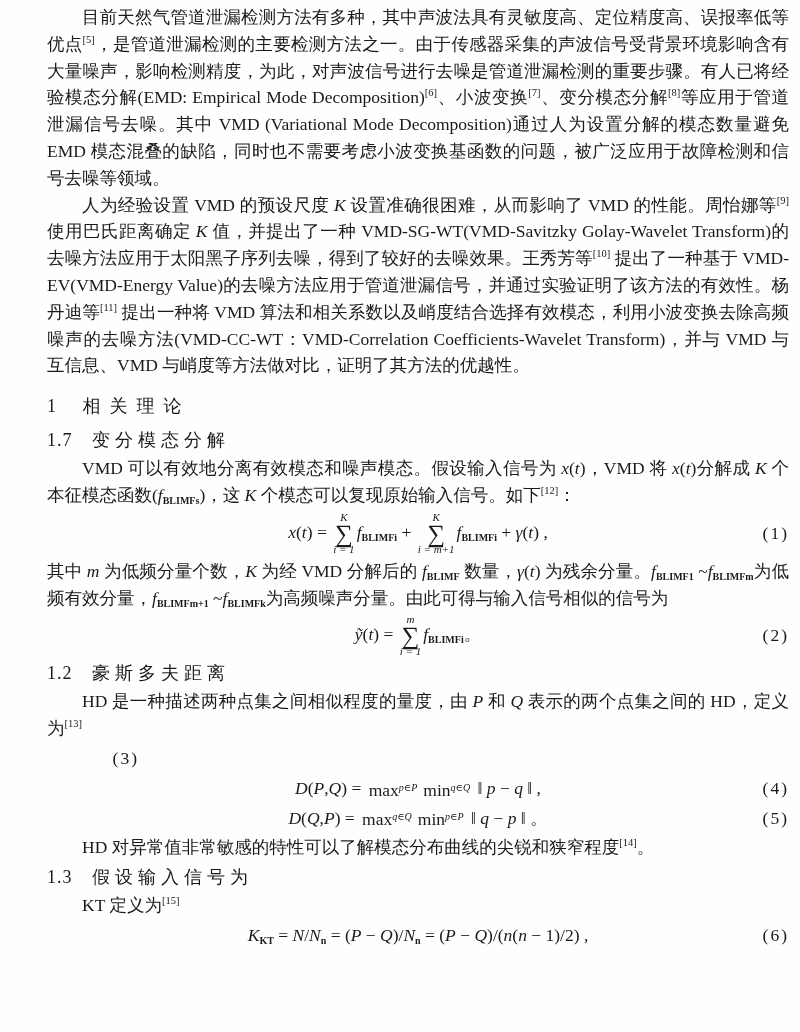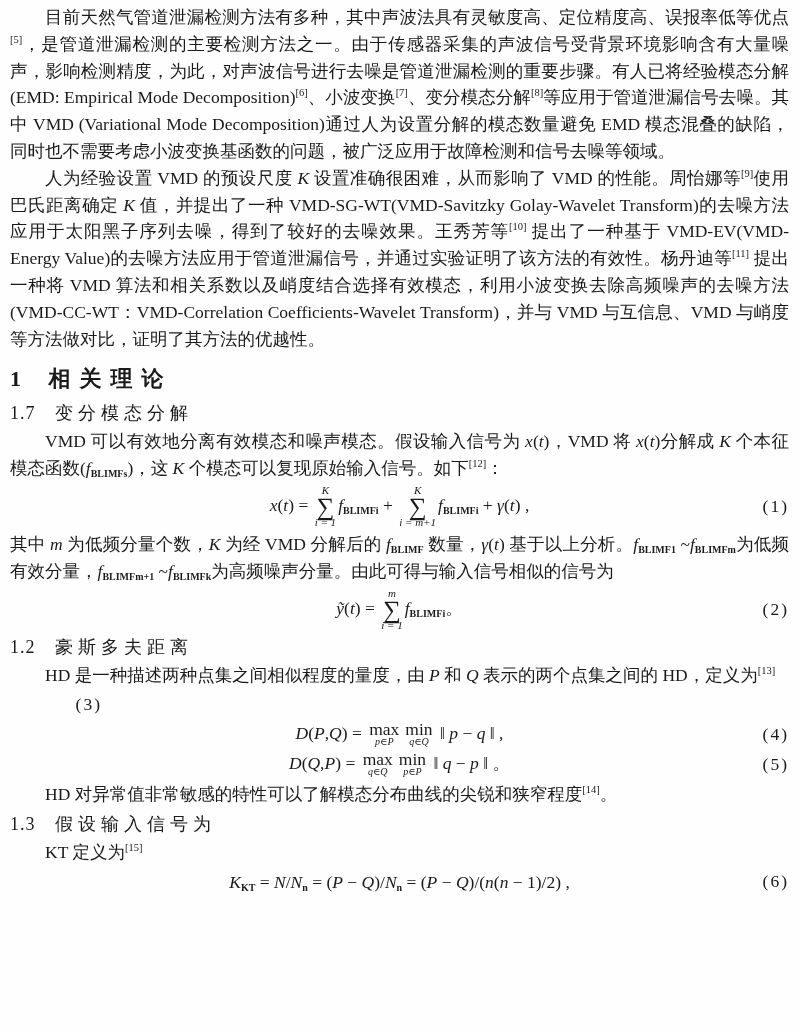--- a/index.html
+++ b/index.html
@@ -1,40 +1,40 @@
 <!DOCTYPE html>
 <html><head>
 <meta charset="utf-8">
 <style>
   html,body{margin:0;padding:0;}
   body{
     width:800px;height:1032px;overflow:hidden;
     background:#fefefe;color:#1a1a1a;
     font-family:"Liberation Serif","DejaVu Serif",serif;
   }
-  .page{padding:4px 11px 14px 10px;font-size:17.5px;line-height:26.8px;text-align:justify;}
+  .page{padding:4px 11px 14px 10px;font-size:17.5px;line-height:26.8px;text-align:justify;margin-left:37px;}
   .para{margin:0;text-indent:2em;}
   .para.noindent{text-indent:0;}
   .para sup, .eq-body sup{font-size:10.5px;line-height:0;vertical-align:super;}
   .para sub, .eq-body sub{font-size:10px;line-height:0;vertical-align:-3px;font-weight:bold;}
   i{font-style:italic;}
-  .h1{font-size:22px;font-weight:bold;margin:12px 0 7px;line-height:30px;text-indent:0;}
+  .h1{font-size:18px;font-weight:normal;margin:12px 0 7px;line-height:30px;text-indent:0;}
   .h1 .hnum{margin-right:22px;}
   .h1 .htitle{letter-spacing:9px;}
   .h2{font-size:18px;font-weight:normal;margin:4px 0 2px;line-height:25px;text-indent:0;}
   .h2 .hnum{margin-right:15px;letter-spacing:1px;}
   .h2 .htitle{letter-spacing:5px;}
   .eq{display:flex;align-items:center;margin:3px 0;}
   .eq-pad{width:46px;flex:0 0 auto;}
   .eq-body{flex:1;text-align:center;line-height:1.15;}
   .eq-num{width:46px;flex:0 0 auto;text-align:right;letter-spacing:2px;}
   .sum{display:inline-flex;flex-direction:column;align-items:center;vertical-align:middle;margin:0 2px;}
   .sum .lim{font-size:11px;line-height:11px;font-style:italic;}
   .sum .sigma{font-size:25px;line-height:21px;}
-  .munder{display:inline-flex;flex-direction:column;align-items:center;vertical-align:middle;margin:0 3px;}
+  .munder{display:inline-flex;flex-direction:row;align-items:flex-start;vertical-align:middle;margin:0 3px;}
   .munder .mo{line-height:15px;}
   .munder .ulim{font-size:10px;line-height:10px;font-style:italic;}
 </style>
 </head>
 <body>
 
 <div class="page">
 
   <p class="para"><span>目前天然气管道泄漏检测方法有多种，其中声波法具有灵敏度高、定位精度高、误报率低等优点</span><sup>[5]</sup><span>，是管道泄漏检测的主要检测方法之一。由于传感器采集的声波信号受背景环境影响含有大量噪声，影响检测精度，为此，对声波信号进行去噪是管道泄漏检测的重要步骤。有人已将经验模态分解(EMD: Empirical Mode Decomposition)</span><sup>[6]</sup><span>、小波变换</span><sup>[7]</sup><span>、变分模态分解</span><sup>[8]</sup><span>等应用于管道泄漏信号去噪。其中 VMD (Variational Mode Decomposition)通过人为设置分解的模态数量避免 EMD 模态混叠的缺陷，同时也不需要考虑小波变换基函数的问题，被广泛应用于故障检测和信号去噪等领域。</span></p>
 
@@ -60,21 +60,21 @@
           <span class="sigma">∑</span>
           <span class="lim">i = 1</span>
         </span><i>f</i><sub>BLIMFi</sub><span> + </span><span class="sum">
           <span class="lim">K</span>
           <span class="sigma">∑</span>
           <span class="lim">i = m+1</span>
         </span><i>f</i><sub>BLIMFi</sub><span> + </span><i>γ</i><span>(</span><i>t</i><span>) ,</span></span>
     <span class="eq-num">(1)</span>
   </div>
 
-  <p class="para noindent"><span>其中 </span><i>m</i><span> 为低频分量个数，</span><i>K</i><span> 为经 VMD 分解后的 </span><i>f</i><sub>BLIMF</sub><span> 数量，</span><i>γ</i><span>(</span><i>t</i><span>) 基于以上分析。</span><i>f</i><sub>BLIMF1</sub><span> ~</span><i>f</i><sub>BLIMFm</sub><span>为低频有效分量，</span><i>f</i><sub>BLIMFm+1</sub><span> ~</span><i>f</i><sub>BLIMFk</sub><span>为高频噪声分量。由此可得与输入信号相似的信号为</span></p>
+  <p class="para noindent"><span>其中 </span><i>m</i><span> 为低频分量个数，</span><i>K</i><span> 为经 VMD 分解后的 </span><i>f</i><sub>BLIMF</sub><span> 数量，</span><i>γ</i><span>(</span><i>t</i><span>) 为残余分量。</span><i>f</i><sub>BLIMF1</sub><span> ~</span><i>f</i><sub>BLIMFm</sub><span>为低频有效分量，</span><i>f</i><sub>BLIMFm+1</sub><span> ~</span><i>f</i><sub>BLIMFk</sub><span>为高频噪声分量。由此可得与输入信号相似的信号为</span></p>
 
   <div class="eq">
     <span class="eq-pad"></span>
     <span class="eq-body"><i>ỹ</i><span>(</span><i>t</i><span>) = </span><span class="sum">
           <span class="lim">m</span>
           <span class="sigma">∑</span>
           <span class="lim">i = 1</span>
         </span><i>f</i><sub>BLIMFi</sub><span>。</span></span>
     <span class="eq-num">(2)</span>
   </div>

